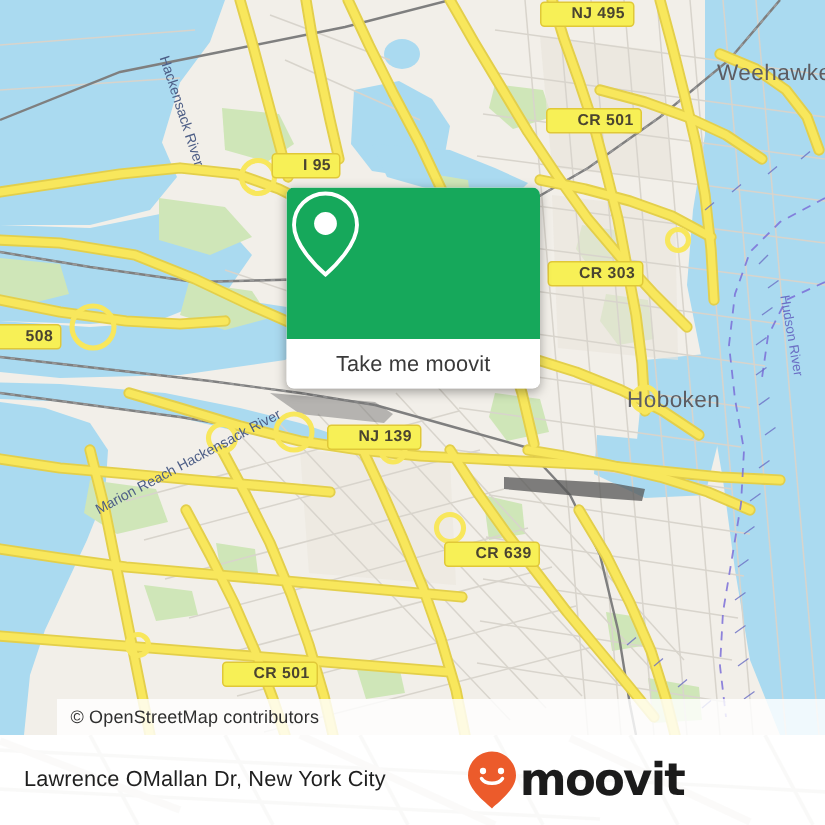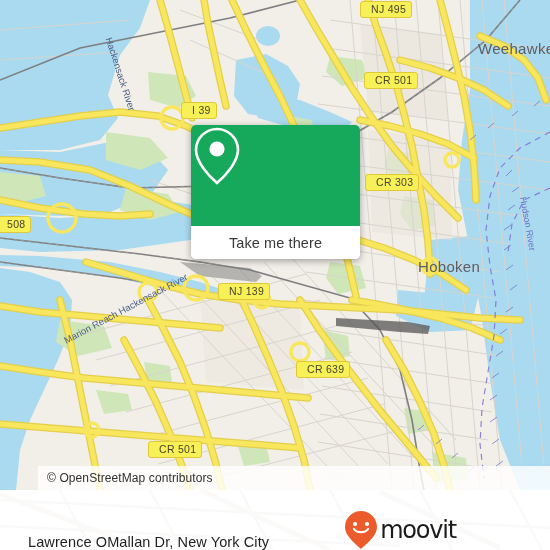--- a/index.html
+++ b/index.html
@@ -5,22 +5,22 @@
   html,body{margin:0;padding:0;background:#fff;}
   body{width:550px;height:550px;overflow:hidden;font-family:"Liberation Sans",sans-serif;}
   #root{position:relative;width:550px;height:550px;overflow:hidden;background:#fff;}
 
   
   #map{position:absolute;left:0;top:0;width:550px;height:490px;overflow:hidden;background:#f2efe9;}
   #map svg{position:absolute;left:0;top:0;}
 
   
   .shield{position:absolute;background:#f7f056;border:1.4px solid #e0c838;border-radius:3px;
-          color:#4a4430;font-size:10.5px;font-weight:normal;letter-spacing:.3px;
-          padding:1px 5px 2px 10px;white-space:nowrap;line-height:12px;
+          color:#4a4430;font-size:10.5px;font-weight:bold;letter-spacing:.3px;
+          padding:1px 5px 2px 20px;white-space:nowrap;line-height:12px;
           font-family:"Liberation Sans",sans-serif;}
 
   
   .place{position:absolute;color:#5d5d63;white-space:nowrap;font-family:"Liberation Sans",sans-serif;}
   .place.big{font-size:21px;letter-spacing:.4px;}
   .place.mid{font-size:15px;letter-spacing:.3px;}
   .river{position:absolute;color:#4d5e86;font-size:9.5px;white-space:nowrap;
          font-family:"Liberation Sans",sans-serif;transform-origin:0 0;}
   .river.hud{color:#6b6fc4;font-size:9px;}
 
@@ -33,25 +33,25 @@
   #card-label{font-size:14.5px;color:#3a3a3a;letter-spacing:.1px;}
 
   
   #attrib{position:absolute;left:0;top:466px;width:550px;height:24px;
           background:rgba(255,255,255,.82);display:flex;align-items:center;margin-left:38px;}
   #attrib span{font-size:12px;color:#2f2f2f;padding-left:9px;letter-spacing:.1px;}
 
   
   #footer{position:absolute;left:0;top:490px;width:550px;height:60px;background:#fff;overflow:hidden;}
   #footer-wm{position:absolute;left:0;top:-490px;width:550px;height:550px;opacity:.09;}
-  #footer-inner{position:relative;width:474px;height:60px;display:flex;align-items:flex-end;
-                justify-content:space-between;padding:0 18px 0 28px;box-sizing:border-box;}
+  #footer-inner{position:relative;width:474px;height:60px;display:flex;align-items:center;
+                justify-content:space-between;padding:0 18px 0 16px;box-sizing:border-box;}
   #addr{font-size:14.5px;color:#1f1f1f;letter-spacing:.1px;}
   #brand{display:flex;align-items:center;gap:2px;}
-  #brand-word{font-size:24px;color:#1b1b1b;letter-spacing:-1.2px;font-weight:normal;
+  #brand-word{font-size:30px;color:#1b1b1b;letter-spacing:-1.2px;font-weight:bold;
               font-family:"DejaVu Sans",sans-serif;}
 </style>
 </head>
 <body>
 
 <div id="root">
 
   <div id="map">
     <svg width="550" height="490" viewBox="0 0 550 490">
       <defs>
@@ -258,21 +258,21 @@
         <g stroke="#6b6fc4" stroke-width="0.9" fill="none" opacity=".8">
           <path d="M506,176 l6,-6 M512,192 l7,-5 M508,210 l7,-5 M504,230 l7,-5 M504,250 l7,-5
                    M506,270 l7,-5 M510,290 l7,-5 M506,312 l7,-5 M500,334 l7,-5 M496,356 l7,-5
                    M492,378 l7,-5 M490,400 l7,-5 M490,422 l7,-5 M492,444 l7,-5 M496,466 l7,-5"></path>
           <path d="M470,140 l6,-5 M488,128 l6,-5 M512,116 l6,-5 M534,106 l6,-5"></path>
           <path d="M418,430 l6,-5 M436,444 l6,-5 M452,458 l6,-5 M468,472 l6,-5"></path>
         </g>
       </g>
     </svg>
 
-    <div class="shield" style="left:181px;top:102px;">I 39</div>
+    <div class="shield" style="left:181px;top:102px;">I 95</div>
     <div class="shield" style="left:360px;top:1px;">NJ 495</div>
     <div class="shield" style="left:364px;top:72px;">CR 501</div>
     <div class="shield" style="left:365px;top:174px;">CR 303</div>
     <div class="shield" style="left:-4px;top:216px;">508</div>
     <div class="shield" style="left:218px;top:283px;text-align:right;">NJ 139</div>
     <div class="shield" style="left:296px;top:361px;">CR 639</div>
     <div class="shield" style="left:148px;top:441px;">CR 501</div>
 
     <div class="place mid" style="left:478px;top:40px;">Weehawken</div>
     <div class="place mid" style="left:418px;top:248px;margin-top:10px;">Hoboken</div>
@@ -282,21 +282,21 @@
     <div class="river hud" style="left:528px;top:196px;transform:rotate(80deg);">Hudson River</div>
 
     <div id="card">
       <div id="card-top" style="background: rgb(22, 168, 91);">
         <svg width="52" height="62" viewBox="0 0 52 62">
           <path d="M26 4 C14.4 4 5 13.4 5 25 C5 37.5 19 52 26 58 C33 52 47 37.5 47 25 C47 13.4 37.6 4 26 4 Z" fill="none" stroke="#ffffff" stroke-width="2.6"></path>
           <circle cx="26" cy="24" r="7.6" fill="#ffffff"></circle>
         </svg>
       </div>
       <div id="card-bottom">
-        <span id="card-label">Take me there</span>
+        <span id="card-label">Take me moovit</span>
       </div>
     </div>
 
     <div id="attrib">
       <span>© OpenStreetMap contributors</span>
     </div>
   </div>
 
   <div id="footer">
     <svg id="footer-wm" viewBox="0 0 550 550">

